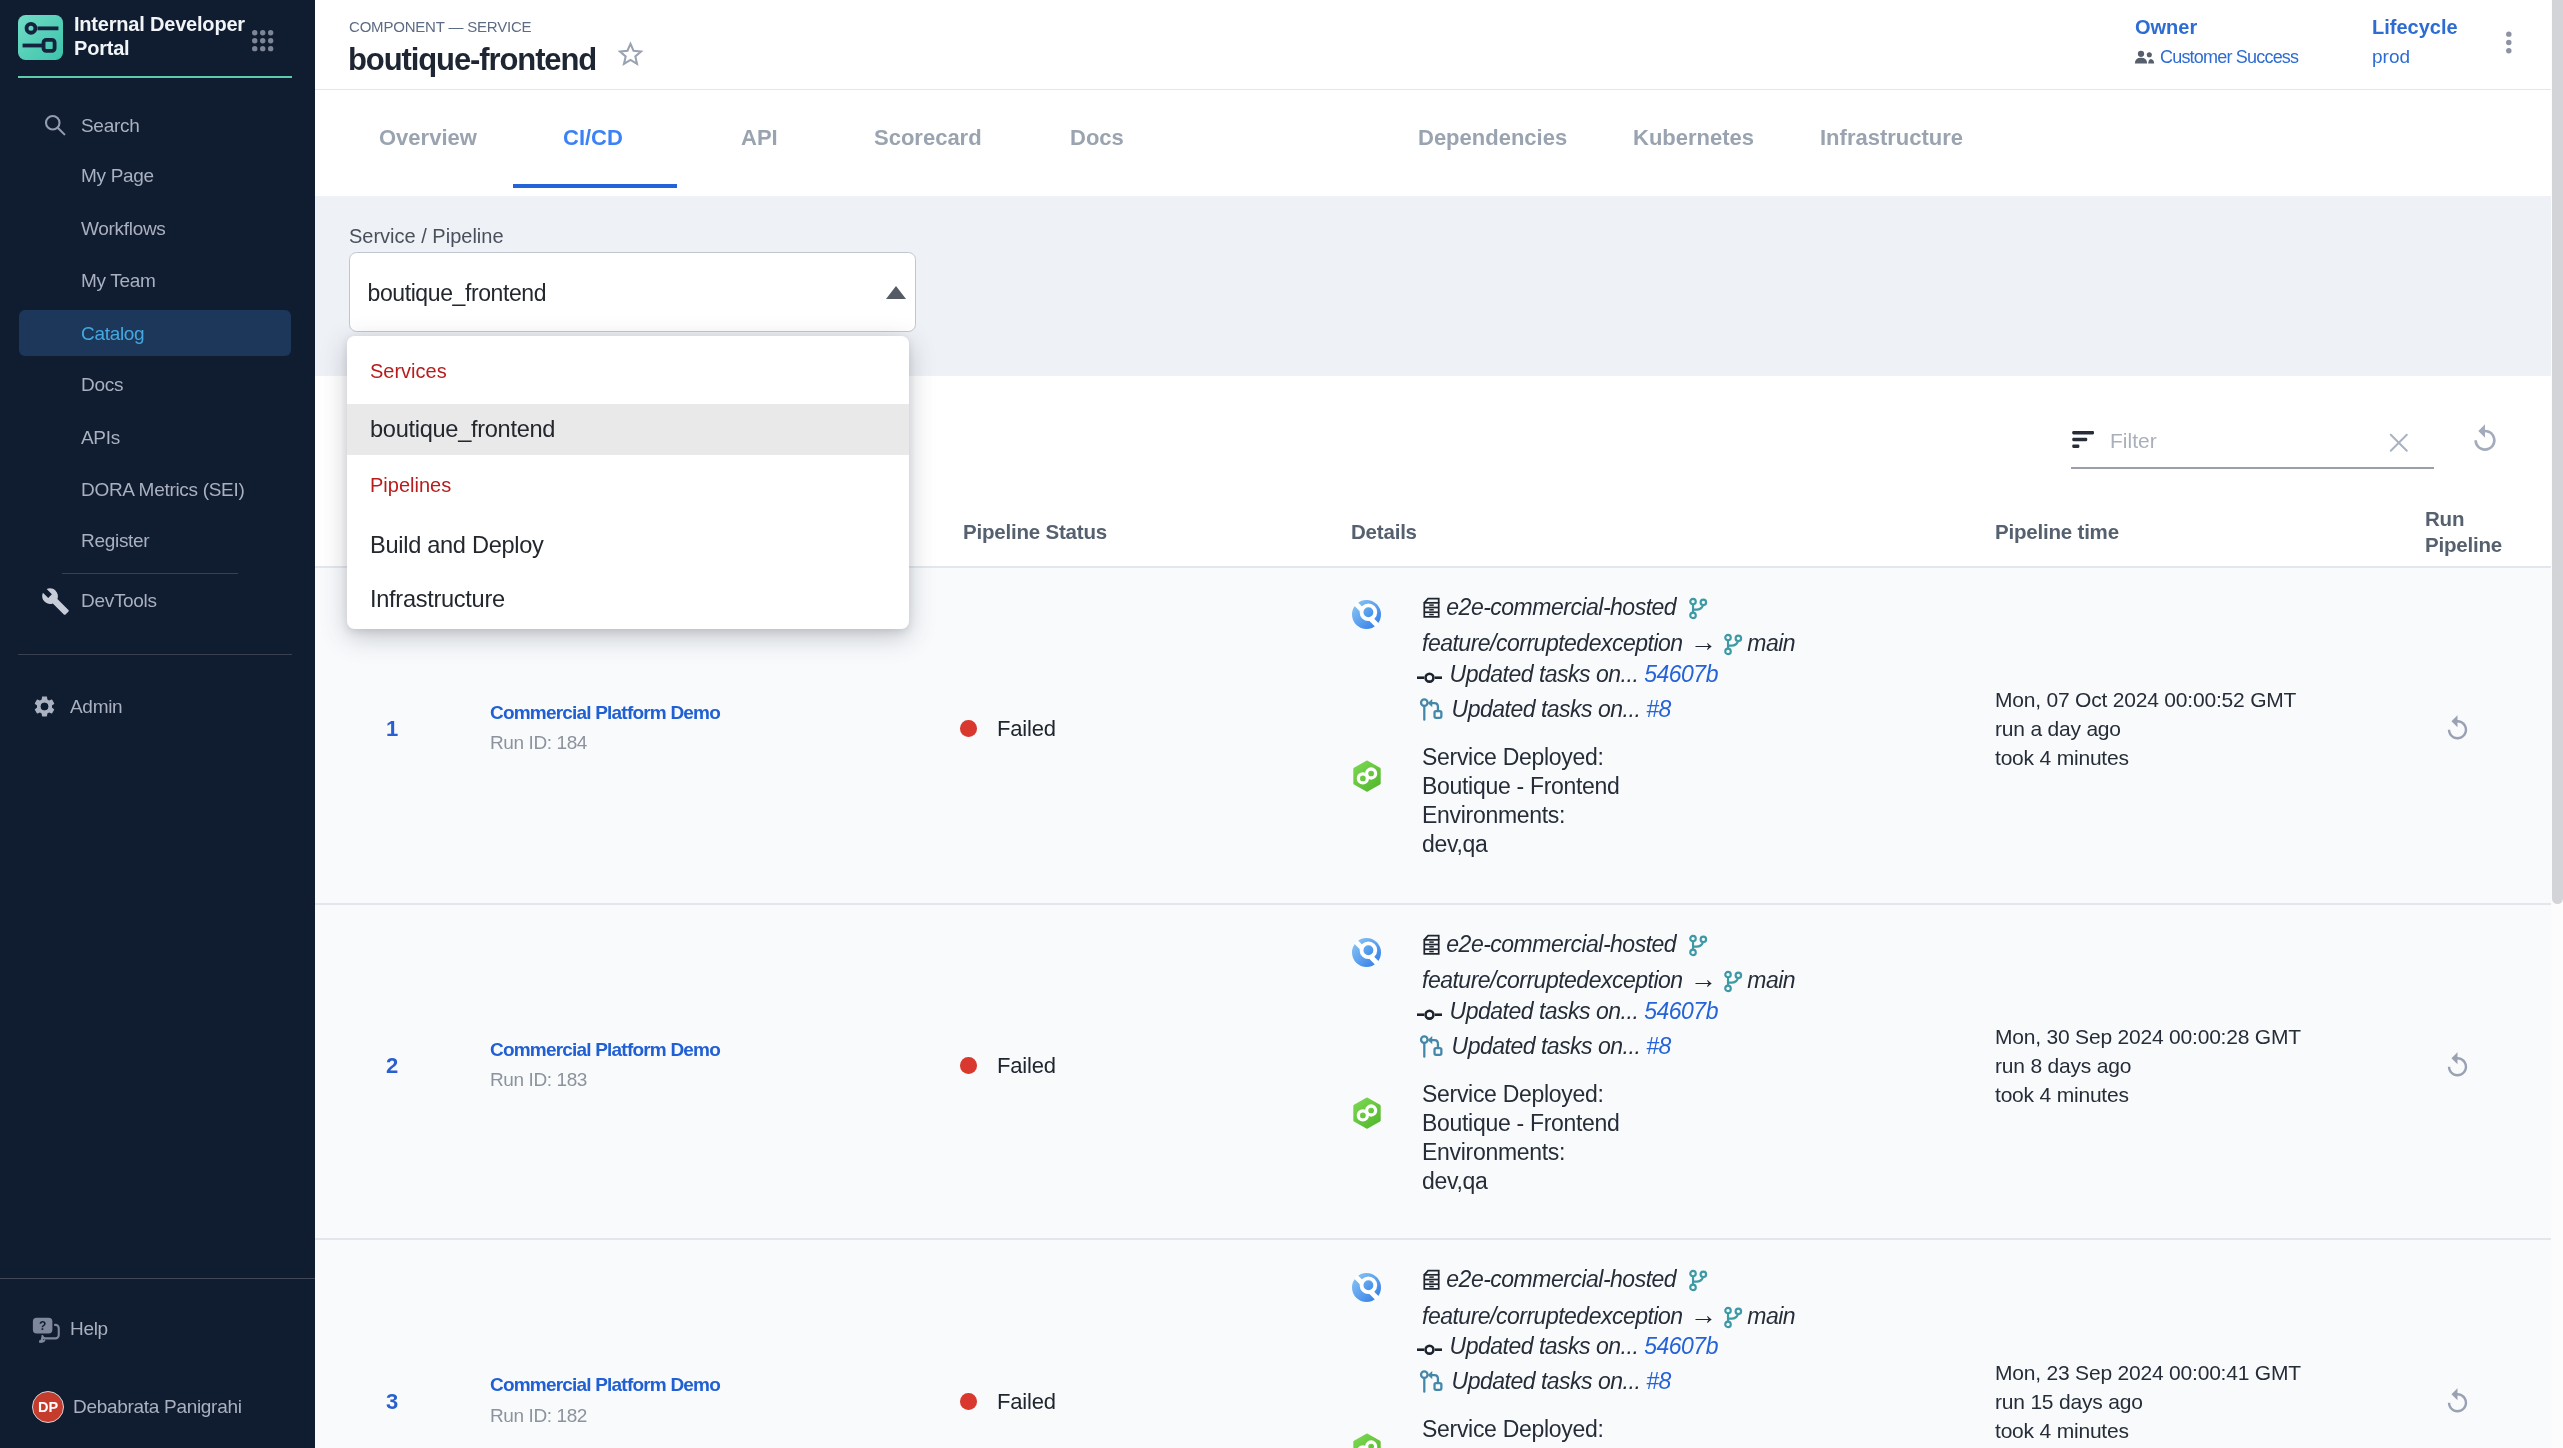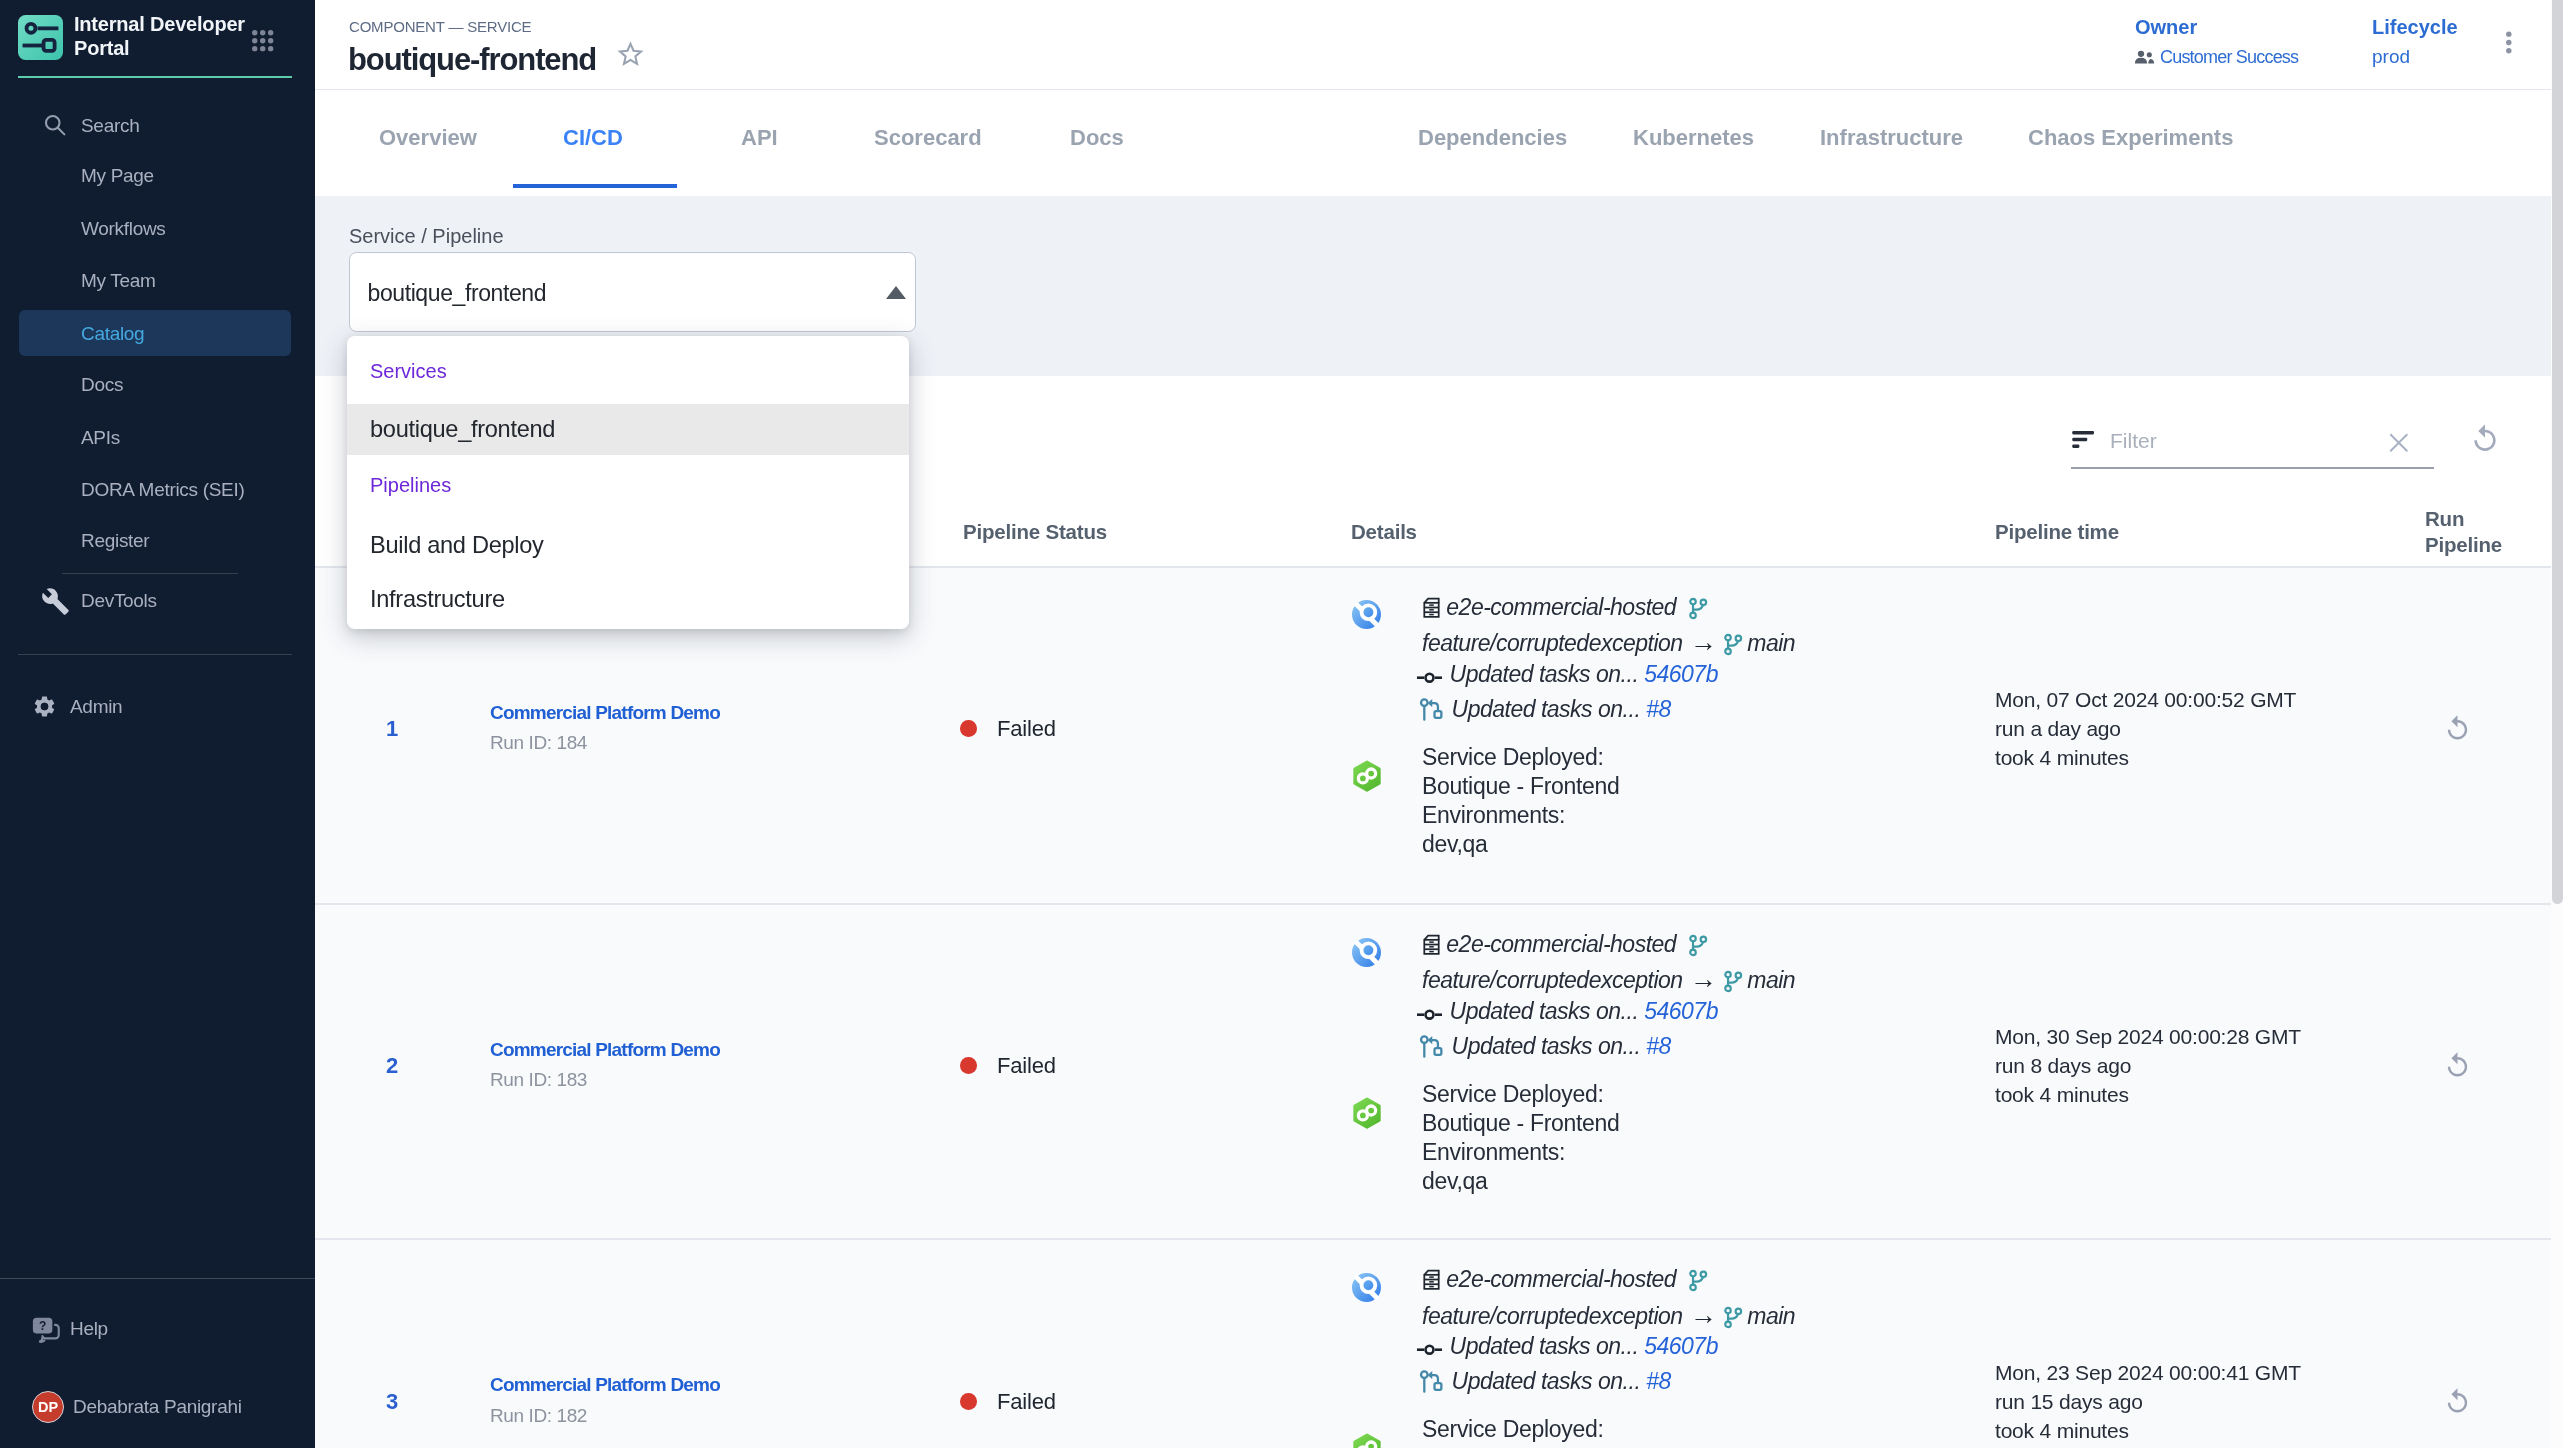--- a/index.html
+++ b/index.html
@@ -39,21 +39,21 @@
 #content { position:absolute; left:315px; top:196px; right:0; bottom:0; background:#eef1f6; }
 #whitecard { position:absolute; left:315px; top:376px; right:0; height:191px; background:#fff; }
 #rowsarea { position:absolute; left:315px; top:567px; right:0; bottom:0; background:#f8fafc; }
 #svclabel { position:absolute; left:349px; top:225px; font-size:20px; color:#49505c; }
 #selectbox { position:absolute; left:349px; top:252px; width:567px; height:80px; background:#fff; border:1.1px solid #c0c6cf; border-radius:7.6px; z-index:3; }
 #selecttext { position:absolute; left:17.5px; top:27px; font-size:23px; letter-spacing:-0.4px; color:#23272e; }
 #selectcaret { position:absolute; right:9px; top:33px; width:0; height:0; border-left:10px solid transparent; border-right:10px solid transparent; border-bottom:13px solid #545b64; }
 
 
 #dropdown { position:absolute; left:347px; top:336px; width:562px; height:293px; background:#fff; border-radius:7.6px; box-shadow:0 7.6px 26px rgba(60,64,78,0.28), 0 2.3px 7.6px rgba(60,64,78,0.12); z-index:10; }
-#dropdown .grouphdr { position:absolute; left:23px; font-size:20px; color:#6d28d9; }
+#dropdown .grouphdr { position:absolute; left:23px; font-size:20px; color:#b91c1c; }
 #dropdown .opt { position:absolute; left:23px; font-size:23.6px; letter-spacing:-0.3px; color:#23272e; }
 #opthl { position:absolute; left:0; top:68px; width:100%; height:51px; background:#e9e9ea; }
 
 
 #filterph { position:absolute; left:2110px; top:429px; font-size:21px; color:#a9b0bb; }
 #filterline { position:absolute; left:2071px; top:467px; width:363px; height:1.5px; background:#99a0ab; }
 
 
 .colhdr { position:absolute; font-size:20.5px; font-weight:700; letter-spacing:-0.2px; color:#566170; }
 .rowline { position:absolute; left:315px; right:0; height:1.5px; background:#e3e7ed; }
@@ -118,21 +118,20 @@
 
 <div id="tabs">
   <span class="tab" style="left:64px;">Overview</span>
   <span class="tab active" style="left:248px;">CI/CD</span>
   <span class="tab" style="left:426px;">API</span>
   <span class="tab" style="left:559px;">Scorecard</span>
   <span class="tab" style="left:755px;">Docs</span>
   <span class="tab" style="left:1103px;">Dependencies</span>
   <span class="tab" style="left:1318px;">Kubernetes</span>
   <span class="tab" style="left:1505px;">Infrastructure</span>
-  <span class="tab" style="left:1713px;">Chaos Experiments</span>
   <div id="tabline"></div>
 </div>
 
 <div id="content"></div>
 <div id="whitecard"></div>
 <div id="rowsarea"></div>
 
 <div id="svclabel">Service / Pipeline</div>
 <div id="selectbox">
   <div id="selecttext">boutique_frontend</div>

